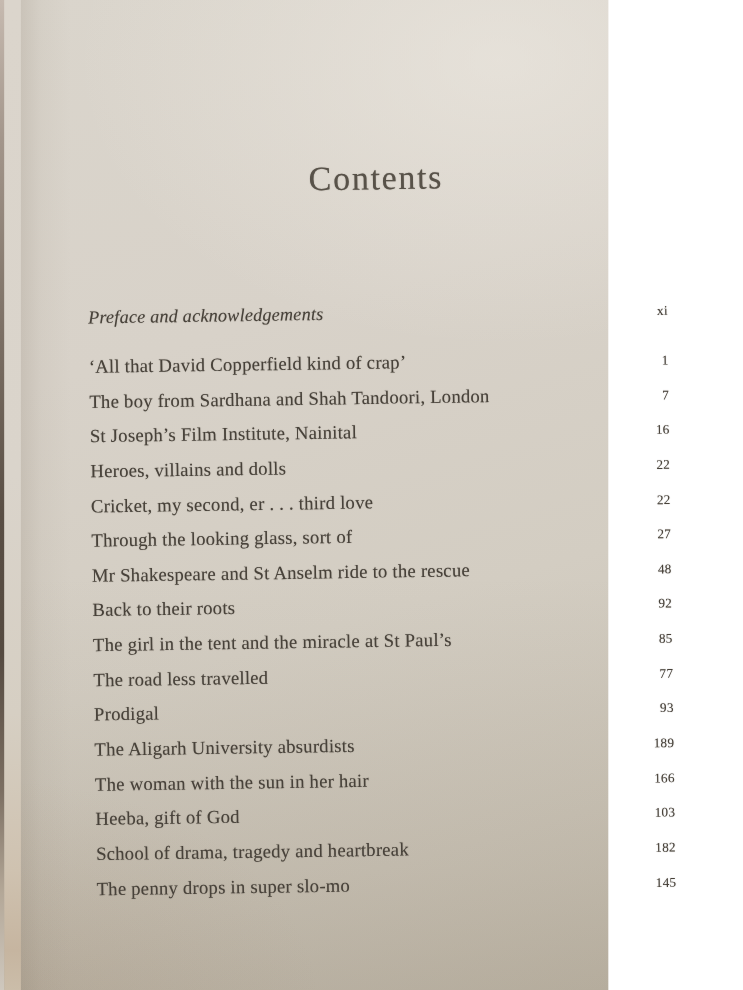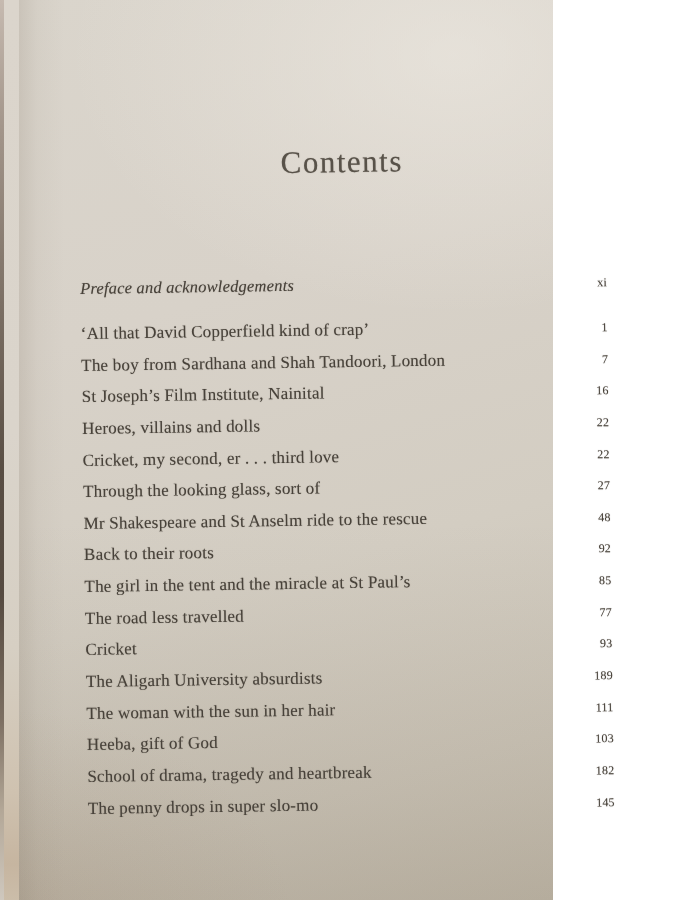--- a/index.html
+++ b/index.html
@@ -157,32 +157,32 @@
     <span class="entry-title">The girl in the tent and the miracle at St Paul’s</span>
     <span class="entry-page">85</span>
   </div>
 
   <div class="toc-row">
     <span class="entry-title">The road less travelled</span>
     <span class="entry-page">77</span>
   </div>
 
   <div class="toc-row">
-    <span class="entry-title">Cricket</span>
+    <span class="entry-title">Prodigal</span>
     <span class="entry-page">93</span>
   </div>
 
   <div class="toc-row">
     <span class="entry-title">The Aligarh University absurdists</span>
     <span class="entry-page">189</span>
   </div>
 
   <div class="toc-row">
     <span class="entry-title">The woman with the sun in her hair</span>
-    <span class="entry-page">111</span>
+    <span class="entry-page">166</span>
   </div>
 
   <div class="toc-row">
     <span class="entry-title">Heeba, gift of God</span>
     <span class="entry-page">103</span>
   </div>
 
   <div class="toc-row">
     <span class="entry-title">School of drama, tragedy and heartbreak</span>
     <span class="entry-page">182</span>

